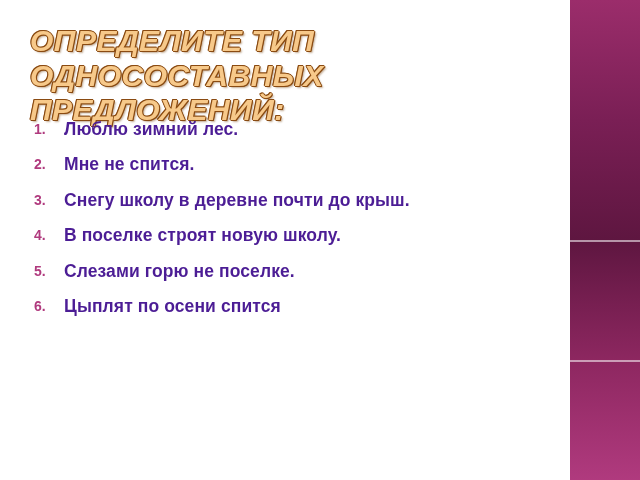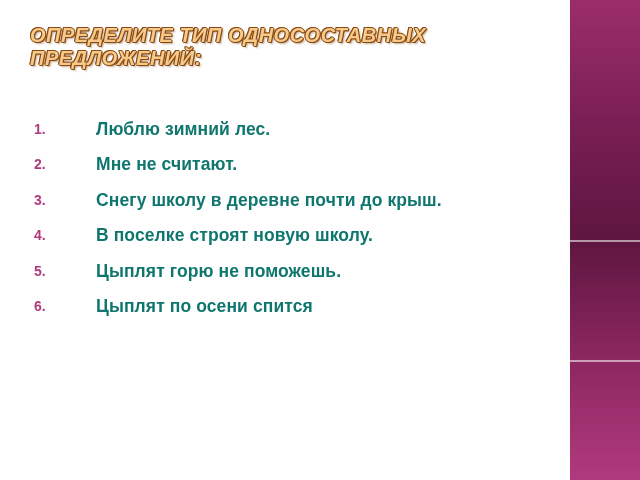--- a/index.html
+++ b/index.html
@@ -55,21 +55,21 @@
     height: 2px;
     background: rgba(255,255,255,0.55);
   }
 
   
   .title {
     position: absolute;
     left: 30px;
     top: 24px;
     width: 520px;
-    font-size: 20px;
+    font-size: 30px;
     line-height: 1.15;
     font-weight: bold;
     font-style: italic;
     text-transform: uppercase;
     letter-spacing: 0.5px;
     color: #f7c98a;
     -webkit-text-stroke: 0px;
     text-shadow:
       1px 0 0 #8a4b12,
       -1px 0 0 #8a4b12,
@@ -103,26 +103,25 @@
     color: #b03a7e;
     font-size: 14px;
     font-weight: bold;
     line-height: 22px;
     text-align: left;
     padding-left: 4px;
     box-sizing: border-box;
   }
   .text {
     flex: 1 1 auto;
-    color: #0f766e;
+    color: #4c1d95;
     font-size: 17.5px;
     font-weight: bold;
     line-height: 1.28;
     letter-spacing: 0.1px;
-    margin-left: 32px;
   }
 </style>
 </head>
 <body>
 
 <div class="slide">
 
   <div class="right-bars">
     <div class="bar bar-top"></div>
     <div class="bar bar-mid"></div>
@@ -133,33 +132,33 @@
 
   <div class="title">Определите тип односоставных предложений:</div>
 
   <ul class="list">
     <li class="item">
       <span class="num">1.</span>
       <span class="text">Люблю зимний лес.</span>
     </li>
     <li class="item">
       <span class="num">2.</span>
-      <span class="text">Мне не считают.</span>
+      <span class="text">Мне не спится.</span>
     </li>
     <li class="item">
       <span class="num">3.</span>
       <span class="text">Снегу школу в деревне почти до крыш.</span>
     </li>
     <li class="item">
       <span class="num">4.</span>
       <span class="text">В поселке строят новую школу.</span>
     </li>
     <li class="item">
       <span class="num">5.</span>
-      <span class="text">Цыплят горю не поможешь.</span>
+      <span class="text">Слезами горю не поселке.</span>
     </li>
     <li class="item">
       <span class="num">6.</span>
       <span class="text">Цыплят по осени спится</span>
     </li>
   </ul>
 
 </div>
 
 </body></html>

